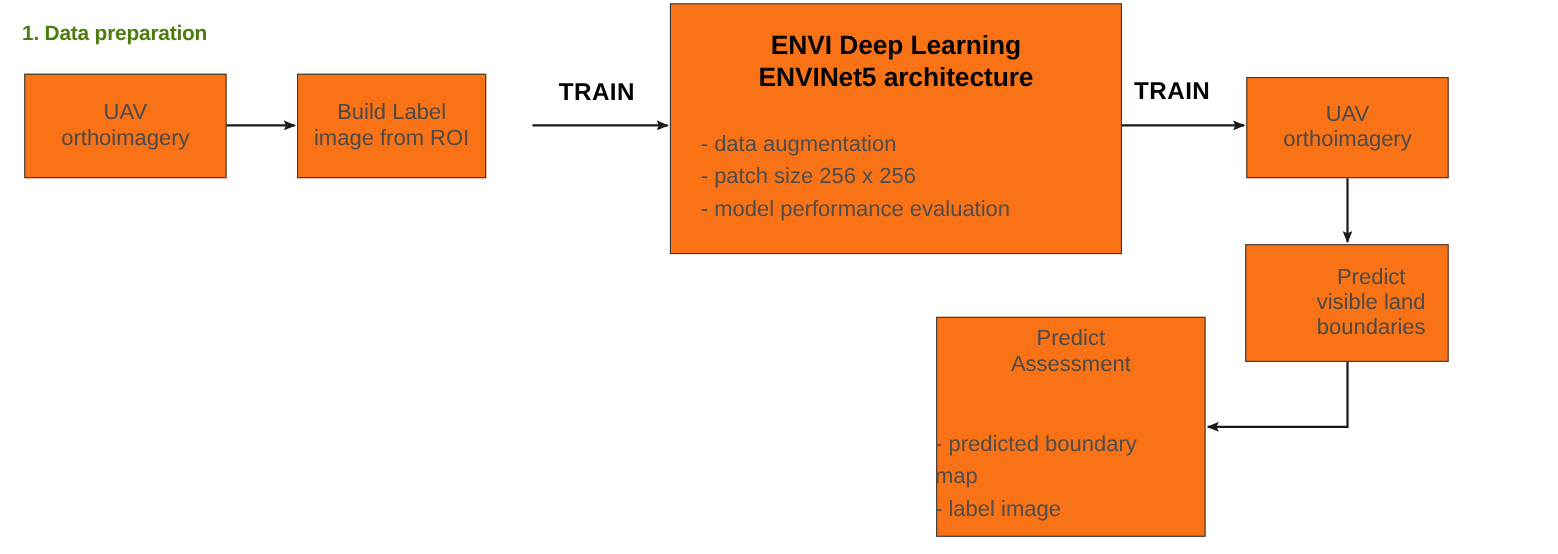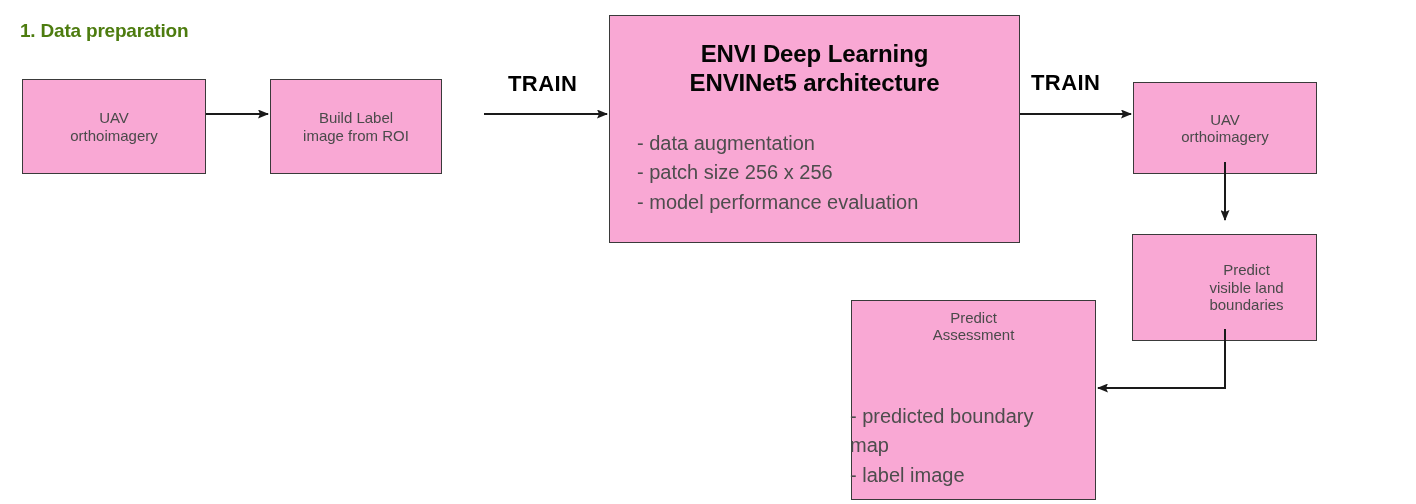--- a/index.html
+++ b/index.html
@@ -30,32 +30,31 @@
     font-weight: bold;
     font-size: 22px;
     color: #000000;
     letter-spacing: 0.4px;
     white-space: nowrap;
   }
   .node {
     position: absolute;
     box-sizing: border-box;
     border: 1.6px solid #3a3a3a;
-    background: #f9a8d4;
-    margin-top: 12px;
+    background: #f97316;
   }
   .node-centered {
     display: flex;
     flex-direction: column;
     align-items: center;
     justify-content: center;
   }
   .node-title {
     font-family: "Liberation Sans", sans-serif;
-    font-size: 15px;
+    font-size: 20px;
     line-height: 1.16;
     color: #4a4a4a;
     text-align: center;
     white-space: pre-line;
   }
   .node-title.bold {
     font-weight: bold;
     color: #050505;
     font-size: 24px;
     line-height: 1.2;

